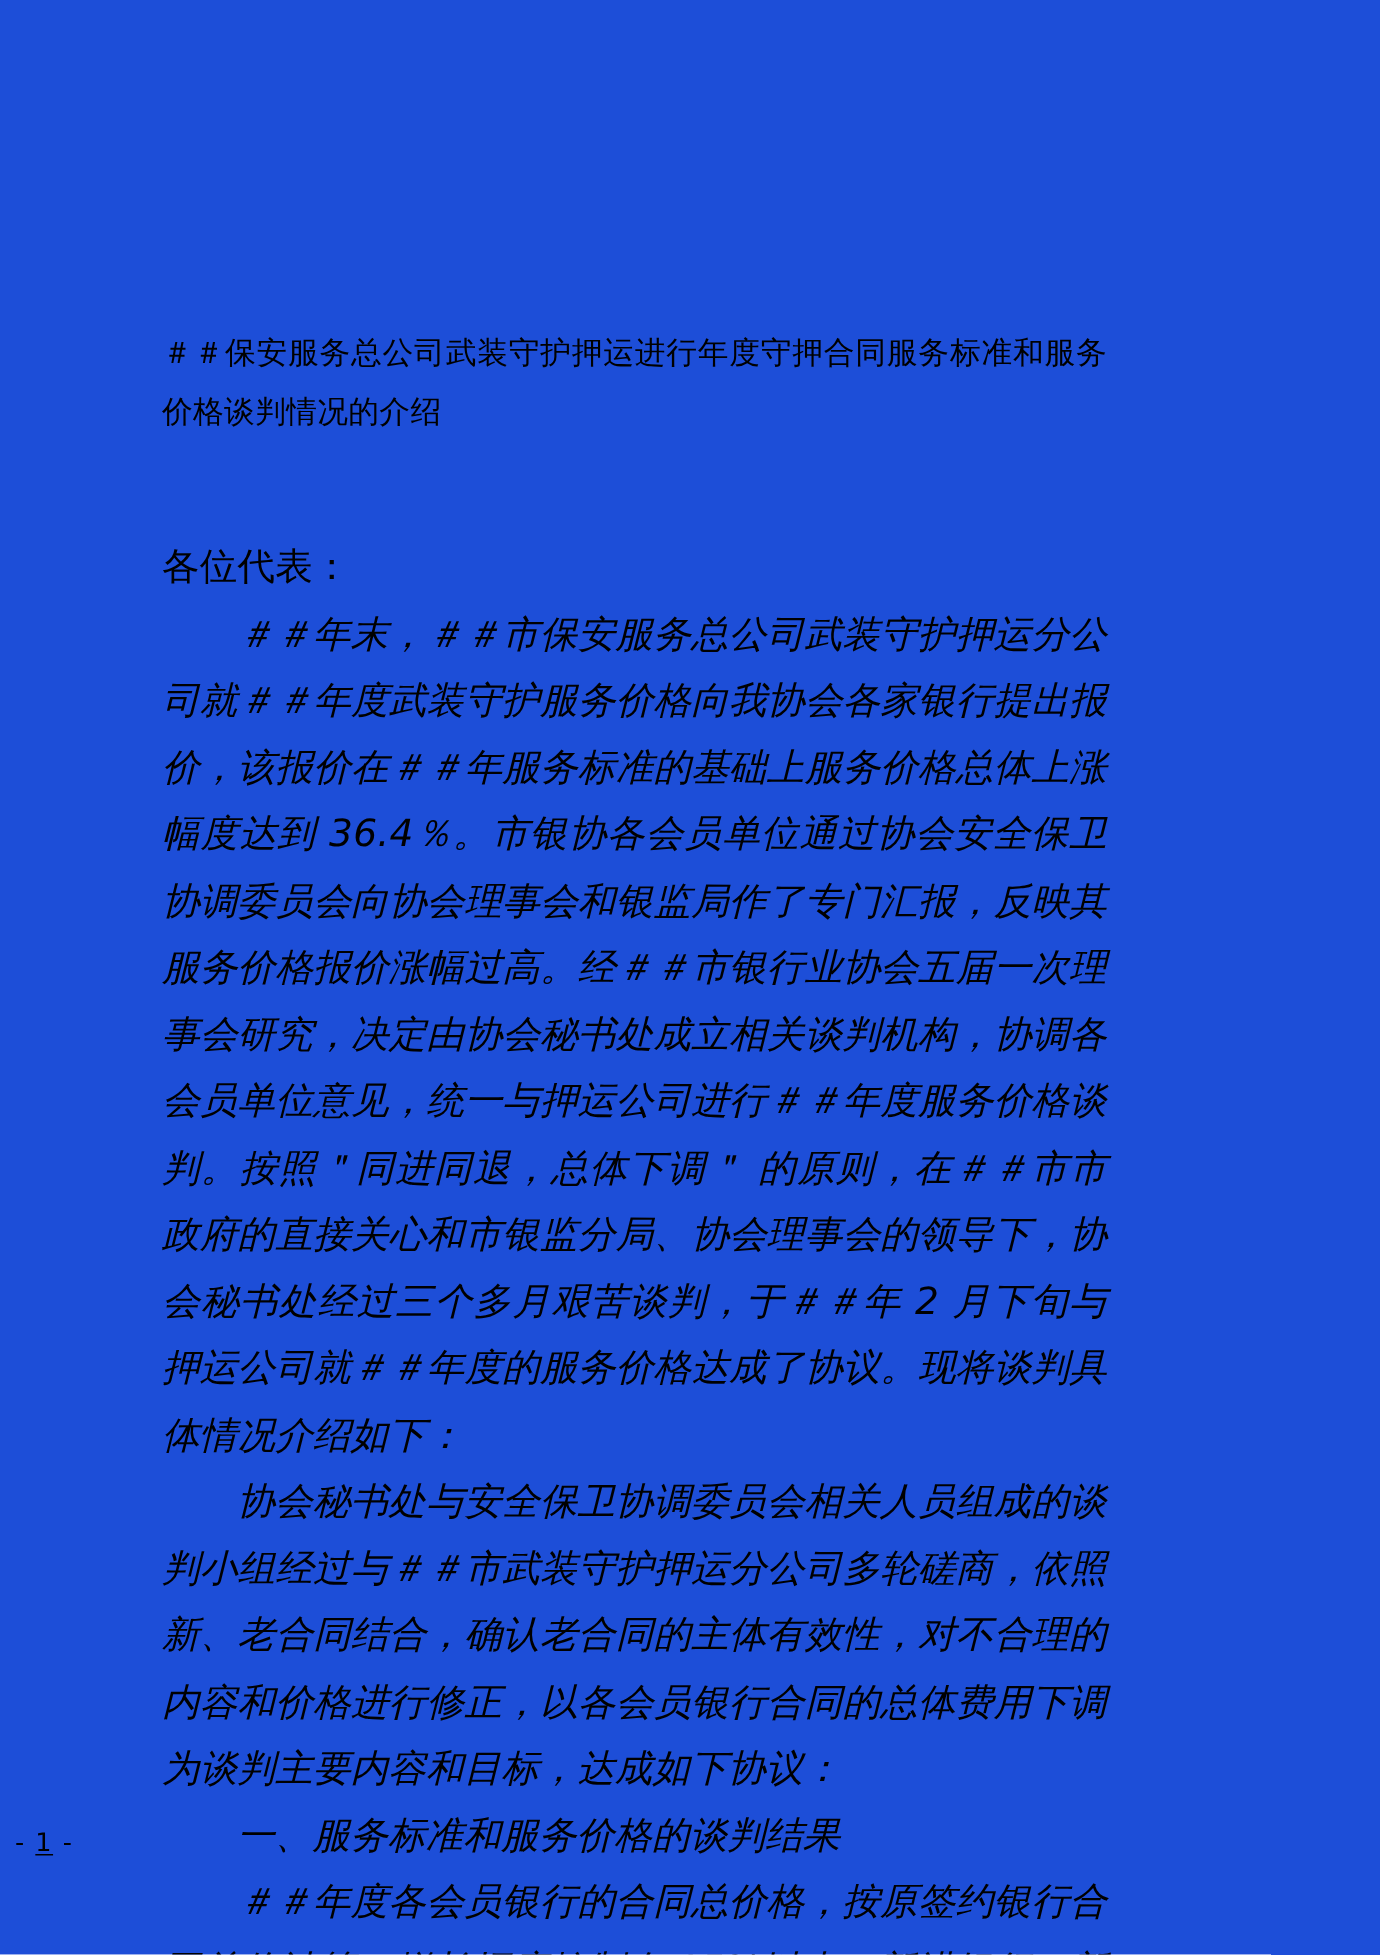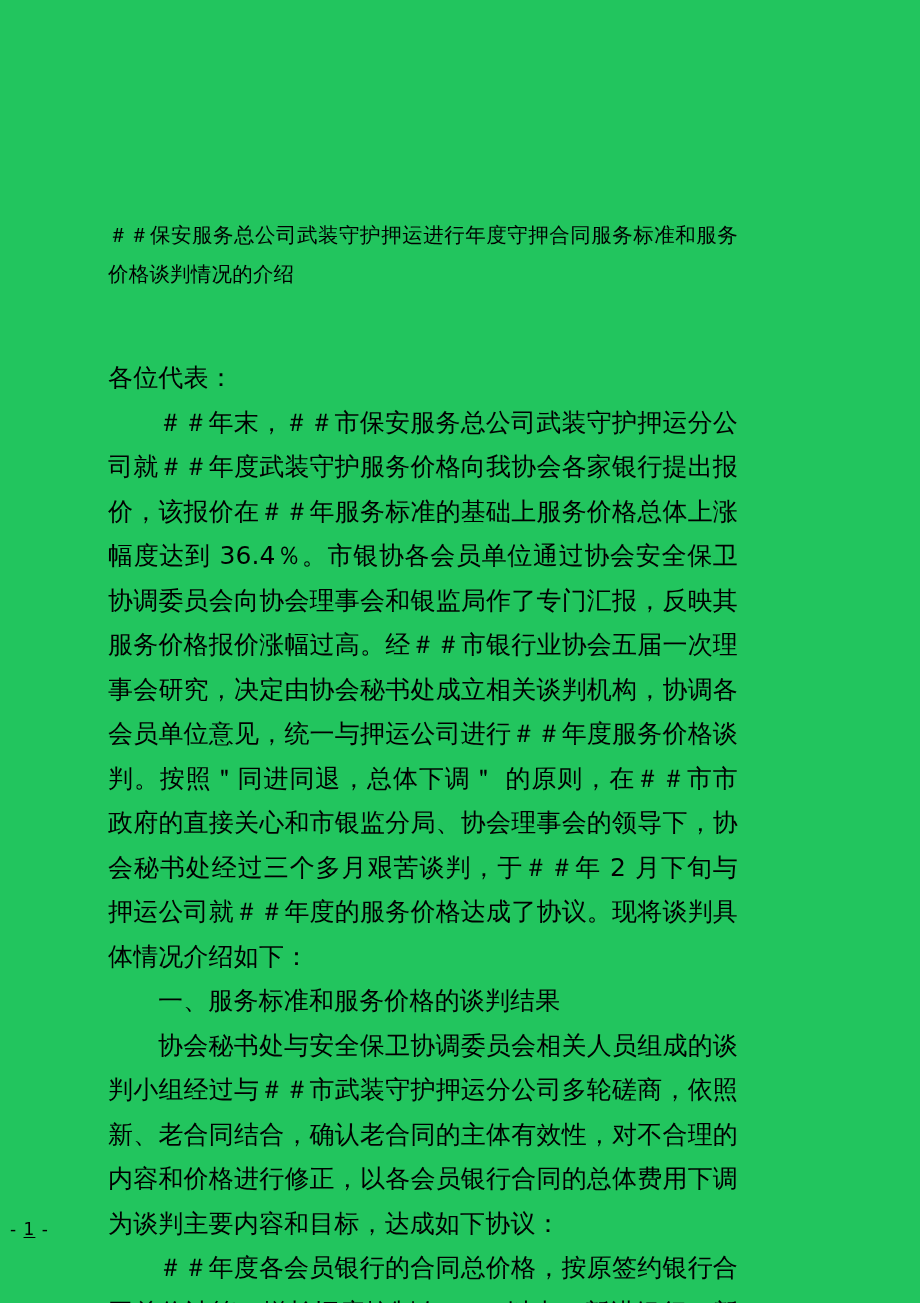--- a/index.html
+++ b/index.html
@@ -13,21 +13,21 @@
     position: relative;
     overflow: hidden;
     font-family: "DejaVu Sans", "Liberation Sans", sans-serif;
     color: #000000;
     -webkit-font-smoothing: antialiased;
   }
 
   .page {
     position: absolute;
     inset: 0;
-    background: #22c55e;
+    background: #1d4ed8;
   }
 
   
   .doc-body {
     position: absolute;
     left: 108px;
     top: 216px;
     width: 630px;
   }
 
@@ -49,20 +49,21 @@
     line-height: 44.5px;
     letter-spacing: 0.15px;
     text-align: justify;
     text-justify: inter-ideograph;
     margin: 0;
     word-break: break-all;
   }
 
   .para.indent {
     text-indent: 2em;
+    font-style: italic;
   }
 
   .para.salutation {
     margin-bottom: 0;
   }
 
   .footer {
     position: absolute;
     left: 10px;
     top: 1218px;
@@ -84,23 +85,23 @@
   <div class="doc-body">
 
     <div class="title-block">＃＃保安服务总公司武装守护押运进行年度守押合同服务标准和服务价格谈判情况的介绍</div>
 
     <div class="spacer-after-title"></div>
 
     <p class="para salutation">各位代表：</p>
 
     <p class="para indent">＃＃年末，＃＃市保安服务总公司武装守护押运分公司就＃＃年度武装守护服务价格向我协会各家银行提出报价，该报价在＃＃年服务标准的基础上服务价格总体上涨幅度达到 36.4％。市银协各会员单位通过协会安全保卫协调委员会向协会理事会和银监局作了专门汇报，反映其服务价格报价涨幅过高。经＃＃市银行业协会五届一次理事会研究，决定由协会秘书处成立相关谈判机构，协调各会员单位意见，统一与押运公司进行＃＃年度服务价格谈判。按照＂同进同退，总体下调＂ 的原则，在＃＃市市政府的直接关心和市银监分局、协会理事会的领导下，协会秘书处经过三个多月艰苦谈判，于＃＃年 2 月下旬与押运公司就＃＃年度的服务价格达成了协议。现将谈判具体情况介绍如下：</p>
 
+    <p class="para indent">协会秘书处与安全保卫协调委员会相关人员组成的谈判小组经过与＃＃市武装守护押运分公司多轮磋商，依照新、老合同结合，确认老合同的主体有效性，对不合理的内容和价格进行修正，以各会员银行合同的总体费用下调为谈判主要内容和目标，达成如下协议：</p>
+
     <p class="para indent">一、服务标准和服务价格的谈判结果</p>
-
-    <p class="para indent">协会秘书处与安全保卫协调委员会相关人员组成的谈判小组经过与＃＃市武装守护押运分公司多轮磋商，依照新、老合同结合，确认老合同的主体有效性，对不合理的内容和价格进行修正，以各会员银行合同的总体费用下调为谈判主要内容和目标，达成如下协议：</p>
 
     <p class="para indent">＃＃年度各会员银行的合同总价格，按原签约银行合同总价计算，增长幅度控制在 15%以内；新进银行、新增车组、新增服务内容按＃＃年合同标准执行。经过守押公司和安全保卫协调委员会的测算，并充分考虑到</p>
 
   </div>
 
   <div class="footer">
     <span>- </span><span class="pg-num">1</span><span> -</span>
   </div>
 
 </div>

